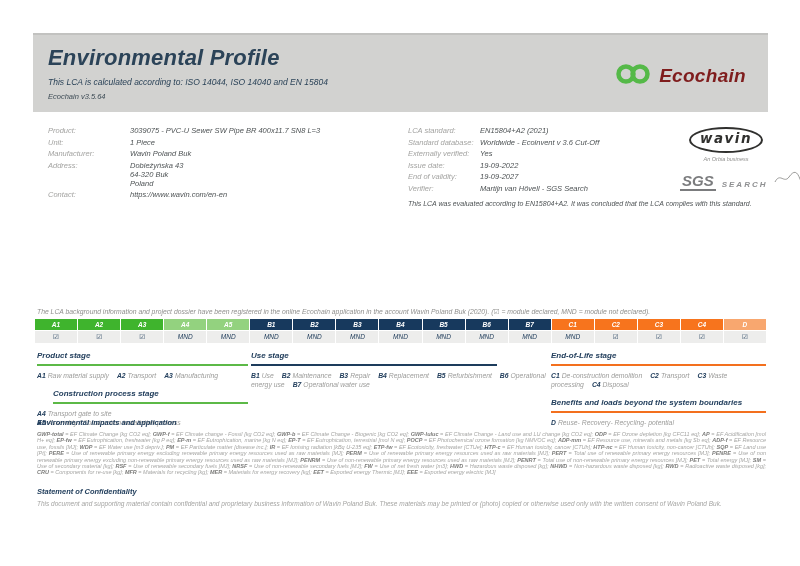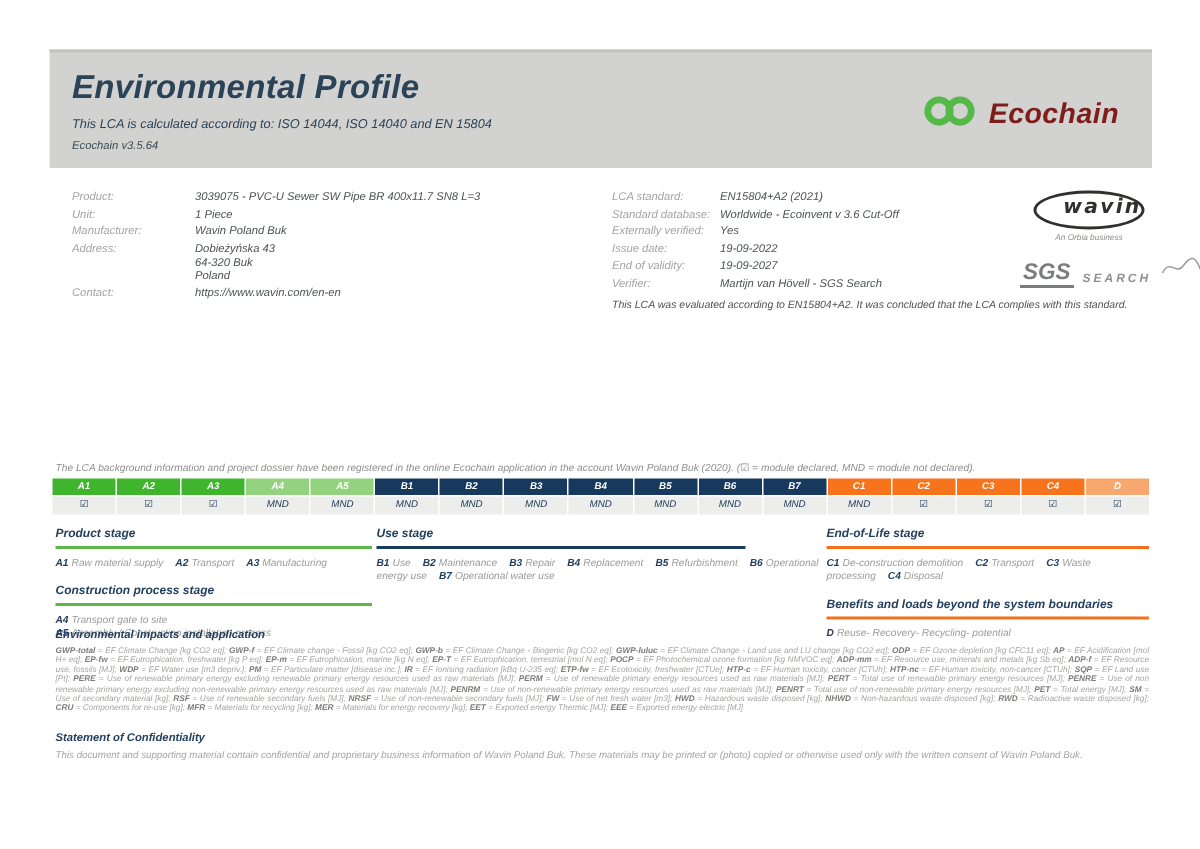--- a/index.html
+++ b/index.html
@@ -23,21 +23,21 @@
   .info-value { color:#4d5254; white-space:pre-line; }
   .info-left { left:48px; top:126px; width:340px; }
   .info-left .info-label { width:82px; }
   .info-right { left:408px; top:126px; width:270px; }
   .info-right .info-label { width:72px; }
   .eval-note { left:408px; top:199px; width:358px; font-size:7px; color:#4d5254; line-height:9px; }
 
   
   .wavin { left:686px; top:127px; width:80px; text-align:center; }
   .wavin-oval { border:2.5px solid #30302e; border-radius:50%; width:74px; height:26px;
-    display:flex; align-items:center; justify-content:flex-end; margin:0 auto; background:#fff; }
+    display:flex; align-items:center; justify-content:center; margin:0 auto; background:#fff; }
   .wavin-text { font-family:"DejaVu Sans",sans-serif; font-weight:bold; font-size:13.5px;
     color:#30302e; letter-spacing:1.5px; line-height:1; padding-bottom:2px; }
   .wavin-tag { font-size:5.5px; color:#8e8e8c; margin-top:3px; }
   .sgs { left:680px; top:169px; display:flex; align-items:flex-end; gap:6px; }
   .sgs-mark { font-size:15px; font-weight:bold; color:#7b7c7e; line-height:1;
     border-bottom:2px solid #7b7c7e; padding:0 2px 1px 2px; }
   .sgs-search { font-size:8px; color:#8f9092; letter-spacing:2px; font-weight:bold; padding-bottom:2px; }
   .signature { margin-bottom:0; }
 
   
@@ -198,21 +198,21 @@
     <div class="mod-status">☑</div>
     <div class="mod-status">☑</div>
   </div>
 
 <div class="abs stage-col stage-col1">
     <div class="stage-sec">
       <div class="stage-title" style="border-bottom-color: rgb(92, 185, 71);">Product stage</div>
       <div class="stage-items"><span class="code">A1</span><span class="lbl">Raw material supply</span><span class="code">A2</span><span class="lbl">Transport</span><span class="code">A3</span><span class="lbl">Manufacturing</span></div>
     </div>
     <div class="stage-sec">
-      <div class="stage-title" style="border-bottom-color: rgb(92, 185, 71);">Construction process stage</div>
+      <div class="stage-title" style="border-bottom-color: rgb(92, 185, 71); margin-left: 16px;">Construction process stage</div>
       <div class="stage-items">
         <div><span class="code">A4</span><span class="lbl">Transport gate to site</span></div>
         <div><span class="code">A5</span><span class="lbl">Assembly / Construction installation process</span></div>
       </div>
     </div>
   </div>
 <div class="abs stage-col stage-col2">
     <div class="stage-sec">
       <div class="stage-title" style="border-bottom-color: rgb(29, 60, 92);">Use stage</div>
       <div class="stage-items"><span class="code">B1</span><span class="lbl">Use</span><span class="code">B2</span><span class="lbl">Maintenance</span><span class="code">B3</span><span class="lbl">Repair</span><span class="code">B4</span><span class="lbl">Replacement</span><span class="code">B5</span><span class="lbl">Refurbishment</span><span class="code">B6</span><span class="lbl">Operational energy use</span><span class="code">B7</span><span class="lbl">Operational water use</span></div>

